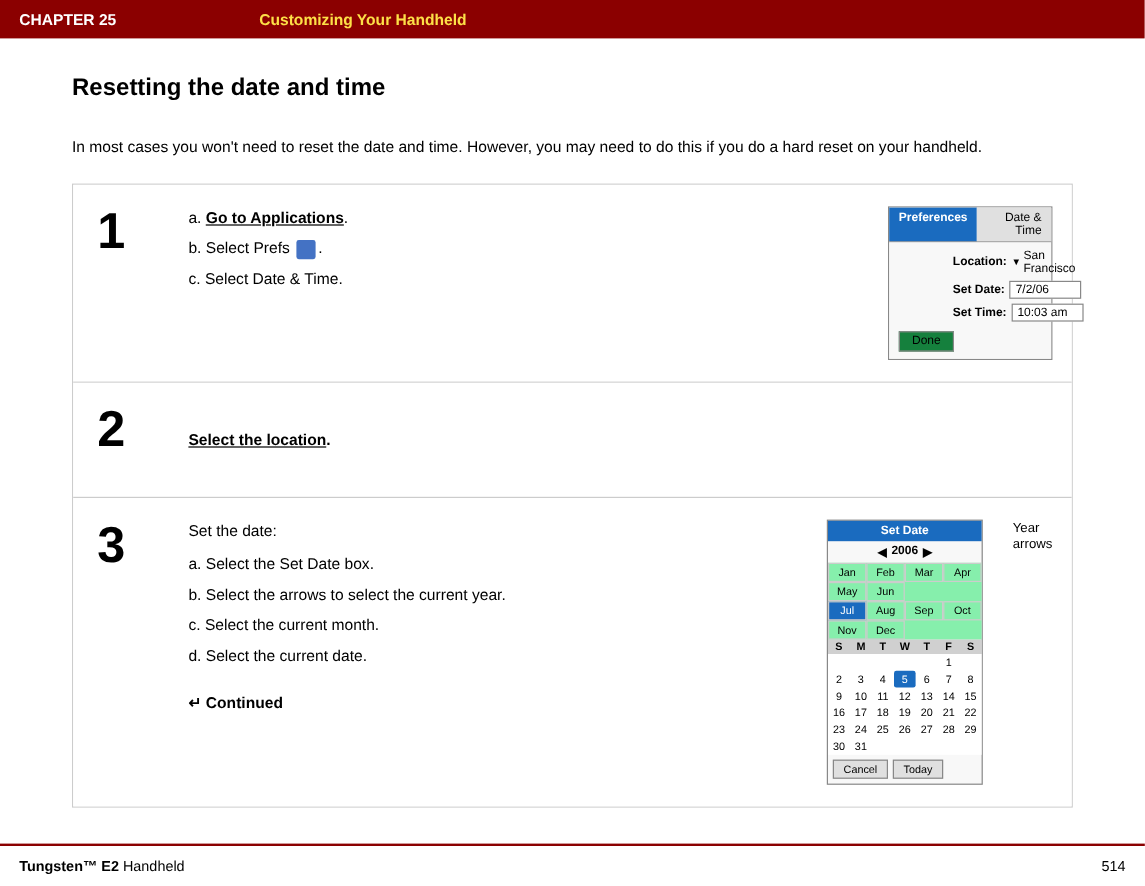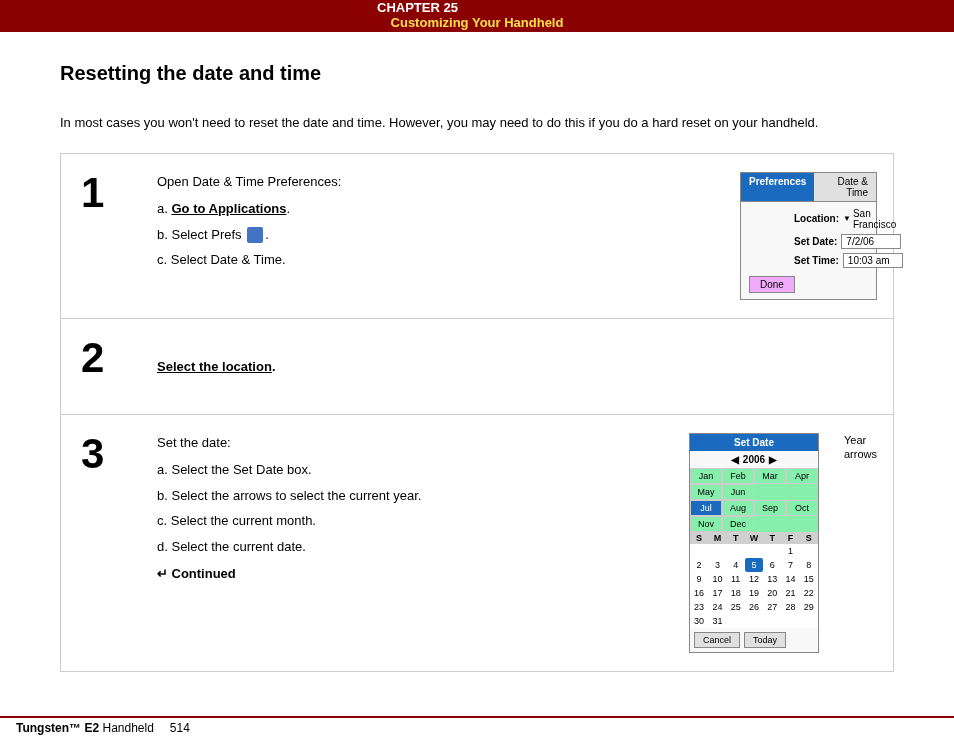--- a/index.html
+++ b/index.html
@@ -12,21 +12,20 @@
       overflow: hidden;
     }
 
     
     .header {
       background: #8b0000;
       height: 32px;
       display: flex;
       align-items: center;
       padding: 0 16px;
-      flex-direction: column;
     }
     .header-chapter {
       color: #fff;
       font-weight: bold;
       font-size: 13px;
       min-width: 200px;
     }
     .header-title {
       color: #fde047;
       font-weight: bold;
@@ -114,21 +113,21 @@
     .underline-link {
       text-decoration: underline;
       font-weight: bold;
       color: #000;
     }
 
     .continued {
       font-size: 13px;
       font-weight: bold;
       color: #000;
-      margin-top: 10px;
+      margin-top: 22px;
     }
     .continued::before {
       content: '↵ ';
     }
 
     
     .step-2-content {
       font-size: 13px;
       font-weight: bold;
       color: #000;
@@ -199,21 +198,21 @@
     }
     .prefs-dropdown-arrow {
       font-size: 8px;
       margin-right: 2px;
     }
 
     .prefs-done {
       margin-top: 8px;
     }
     .prefs-done button {
-      background: #f0abfc;
+      background: #15803d;
       border: 1px solid #888;
       padding: 2px 10px;
       font-size: 10px;
       cursor: pointer;
     }
 
     
     .setdate-screenshot {
       border: 1px solid #888;
       background: #f8f8f8;
@@ -315,26 +314,27 @@
       border-radius: 2px;
       margin: 0 2px;
     }
 
     
     .footer {
       position: absolute;
       bottom: 0;
       left: 0;
       right: 0;
-      height: 22px;
+      height: 35px;
       border-top: 2px solid #8b0000;
       display: flex;
       align-items: center;
       padding: 0 16px;
       background: #fff;
+      justify-content: space-between;
       gap: 16px;
     }
 
     .footer-left {
       font-size: 12px;
     }
 
     .footer-right {
       font-size: 12px;
     }
@@ -350,21 +350,20 @@
 <div class="main">
   <div class="section-title">Resetting the date and time</div>
   <div class="section-desc">In most cases you won't need to reset the date and time. However, you may need to do this if you do a hard reset on your handheld.</div>
 
   <div class="steps-container">
 
     <div class="step">
       <div class="step-number">1</div>
       <div class="step-content">
         <div class="step-text">
-          <p>Open Date &amp; Time Preferences:</p>
           <ol>
             <li data-letter="a"><span class="underline-link">Go to Applications</span>.</li>
             <li data-letter="b">Select Prefs <span class="small-icon"></span>.</li>
             <li data-letter="c">Select Date &amp; Time.</li>
           </ol>
         </div>
 
         <div class="prefs-screenshot">
           <div class="prefs-titlebar">
             <span class="prefs-tab-left">Preferences</span>

